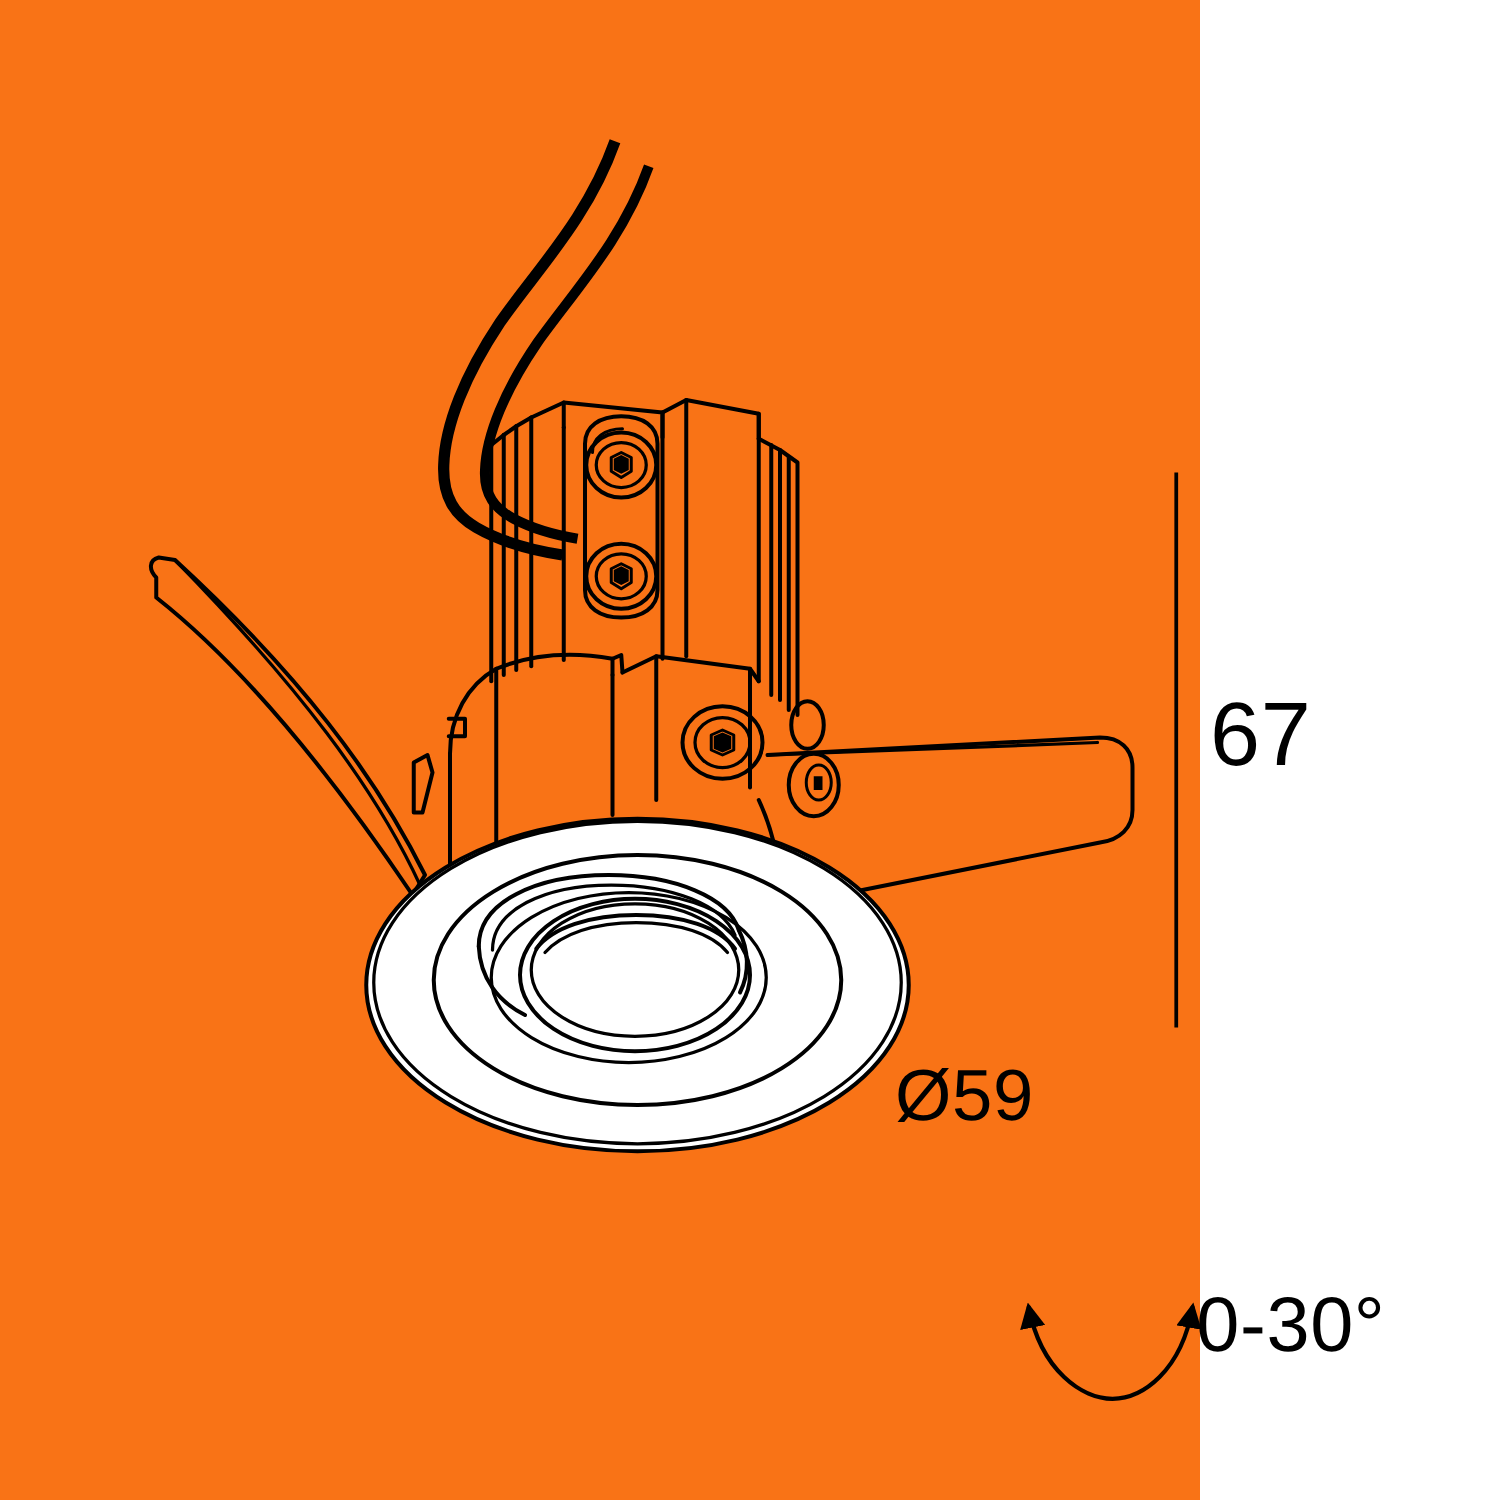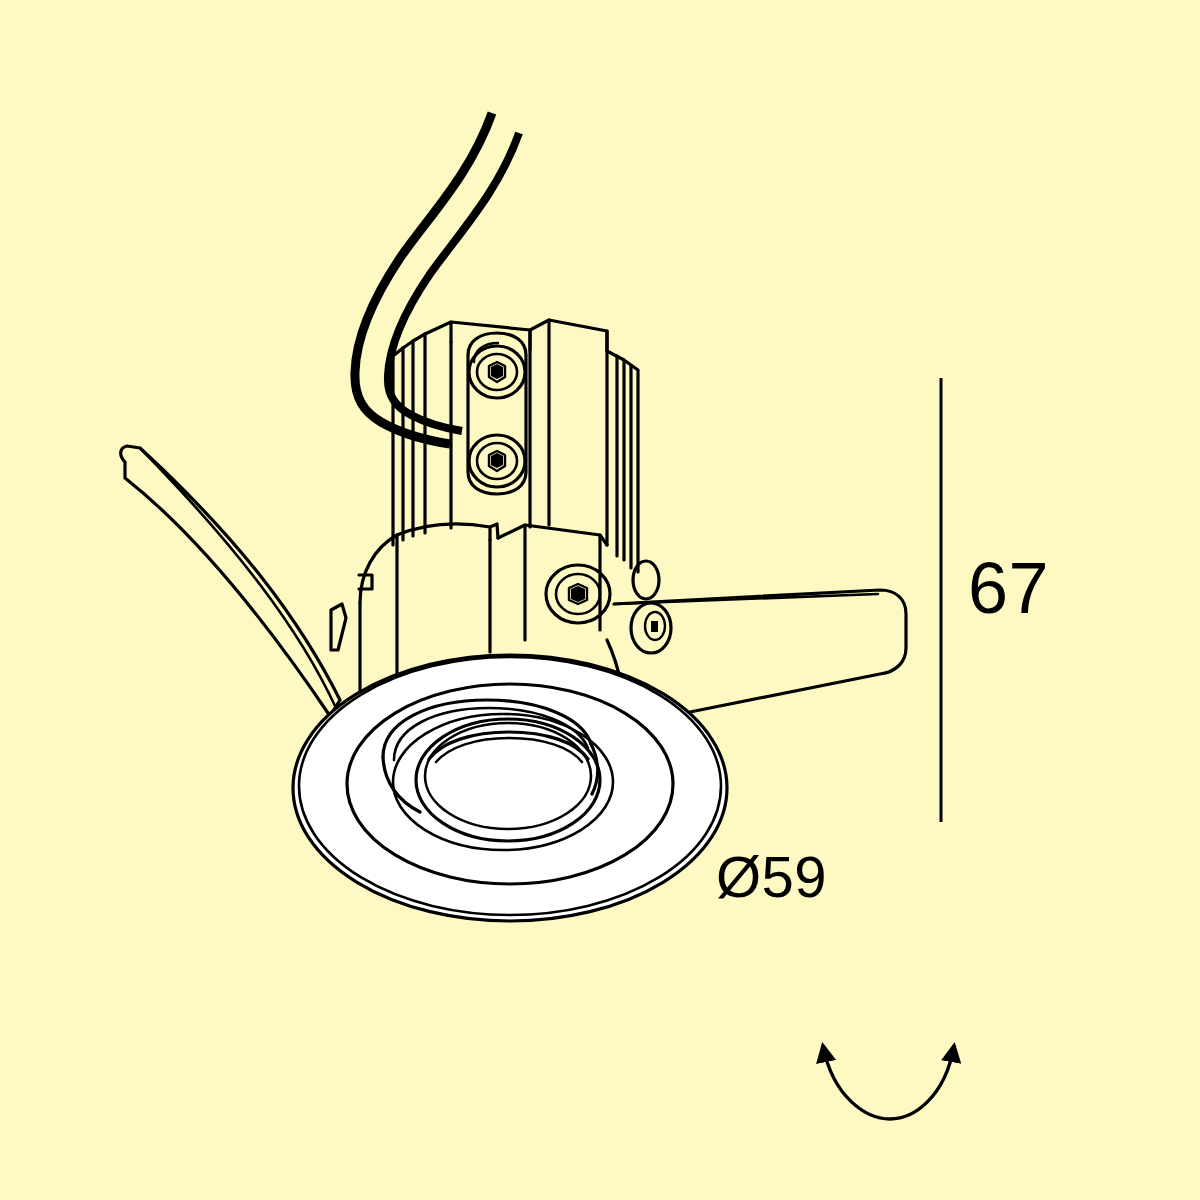--- a/index.html
+++ b/index.html
@@ -10,23 +10,23 @@
   }
   body {
     width: 1200px;
     height: 1200px;
     overflow: hidden;
     font-family: "Liberation Sans", sans-serif;
     color: #000000;
   }
   #sheet {
     position: relative;
-    width: 1200px;
+    width: 960px;
     height: 1200px;
-    background: #fef9c3;
+    background: #f97316;
   }
   #drawing {
     position: absolute;
     left: 0;
     top: 0;
     width: 1200px;
     height: 1200px;
     display: block;
   }
   .dim-label {
@@ -235,14 +235,15 @@
                  C 914 1119, 945 1097, 954 1046"></path>
       </g>
 
     </g>
   </svg>
 
   <div class="dim-label" id="label-height">67</div>
 
   <div class="dim-label" id="label-diameter">Ø59</div>
 
+  <div class="dim-label" id="label-tilt">0-30°</div>
 
 </div>
 
 </body></html>

